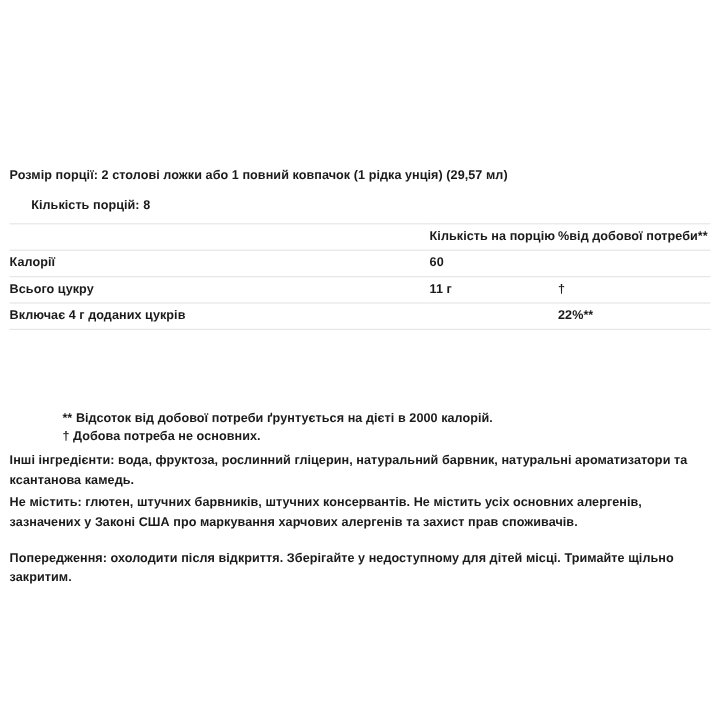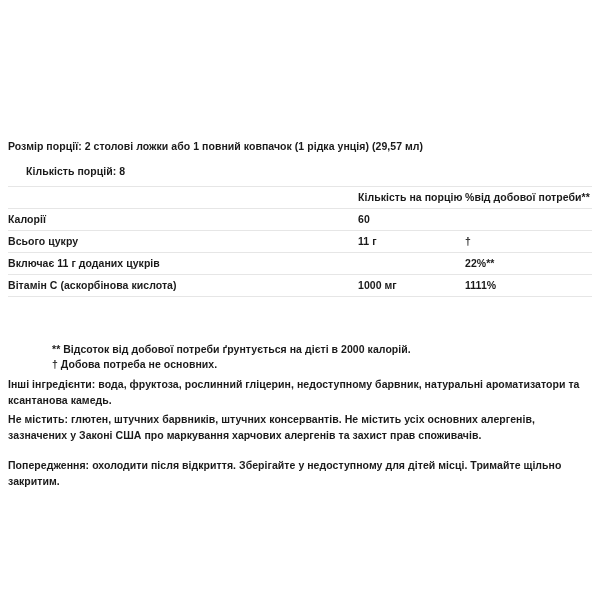--- a/index.html
+++ b/index.html
@@ -131,36 +131,31 @@
         <td>Калорії</td>
         <td>60</td>
         <td></td>
       </tr>
       <tr>
         <td>Всього цукру</td>
         <td>11 г</td>
         <td>†</td>
       </tr>
       <tr>
-        <td>Включає 11 г доданих цукрів</td>
+        <td>Включає 4 г доданих цукрів</td>
         <td></td>
         <td>22%**</td>
-      </tr>
-      <tr>
-        <td>Вітамін С (аскорбінова кислота)</td>
-        <td>1000 мг</td>
-        <td>1111%</td>
       </tr>
     </tbody>
   </table>
 
   <div class="notes">
     <div class="note-line">** Відсоток від добової потреби ґрунтується на дієті в 2000 калорій.</div>
     <div class="note-line">† Добова потреба не основних.</div>
   </div>
 
-  <div class="para para-ingredients">Інші інгредієнти: вода, фруктоза, рослинний гліцерин, недоступному барвник, натуральні ароматизатори та ксантанова камедь.</div>
+  <div class="para para-ingredients">Інші інгредієнти: вода, фруктоза, рослинний гліцерин, натуральний барвник, натуральні ароматизатори та ксантанова камедь.</div>
 
   <div class="para para-allergens">Не містить: глютен, штучних барвників, штучних консервантів. Не містить усіх основних алергенів, зазначених у Законі США про маркування харчових алергенів та захист прав споживачів.</div>
 
   <div class="para para-warning">Попередження: охолодити після відкриття. Зберігайте у недоступному для дітей місці.  Тримайте щільно закритим.</div>
 
 </div>
 
 </body></html>

